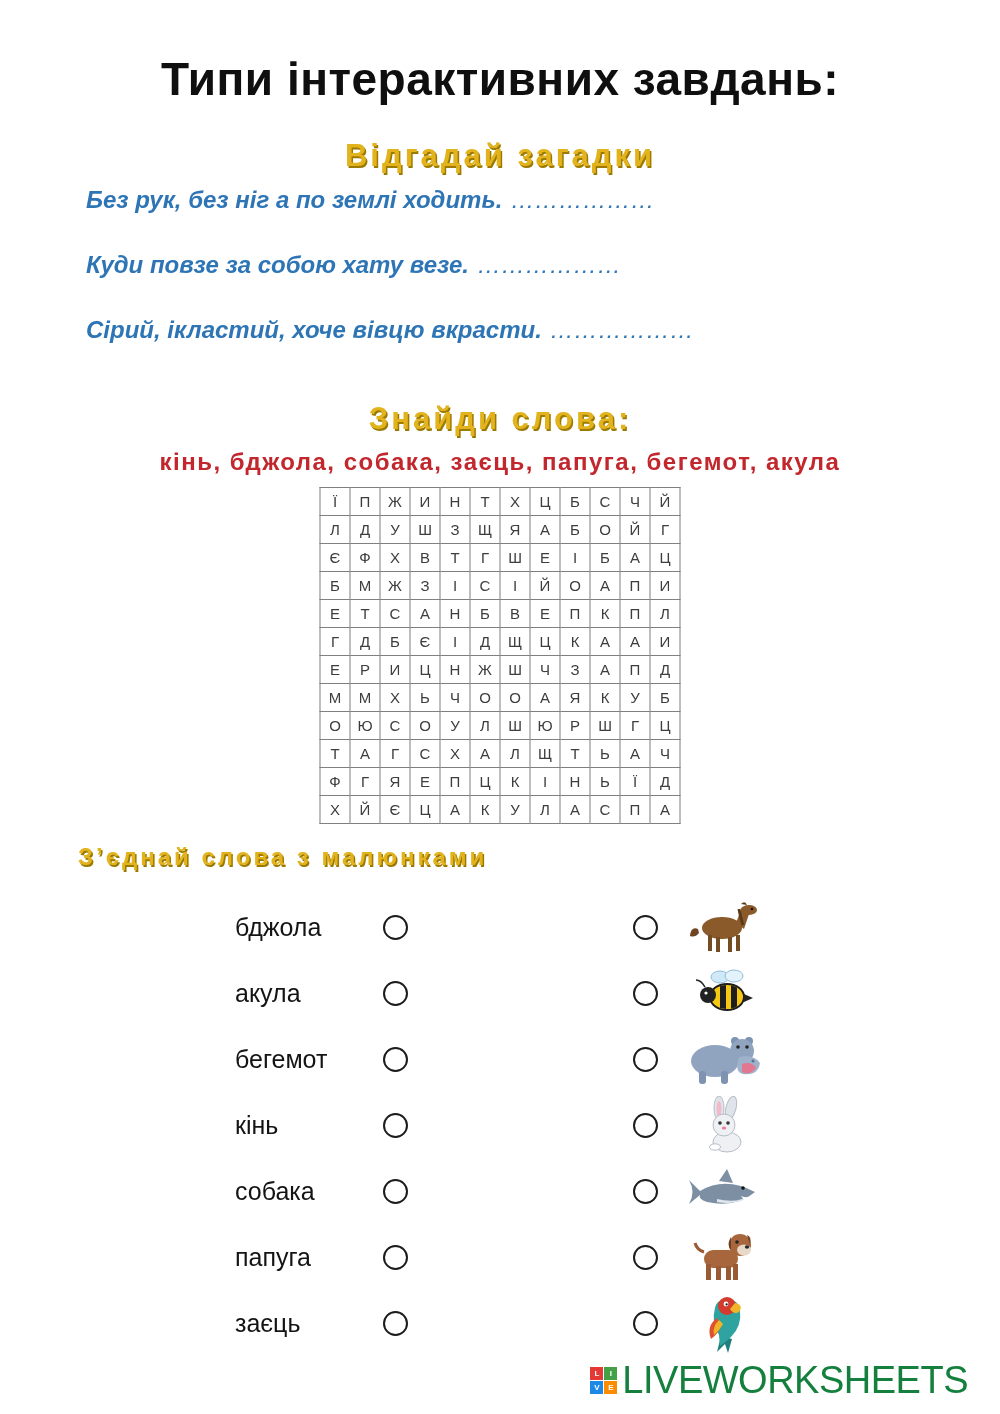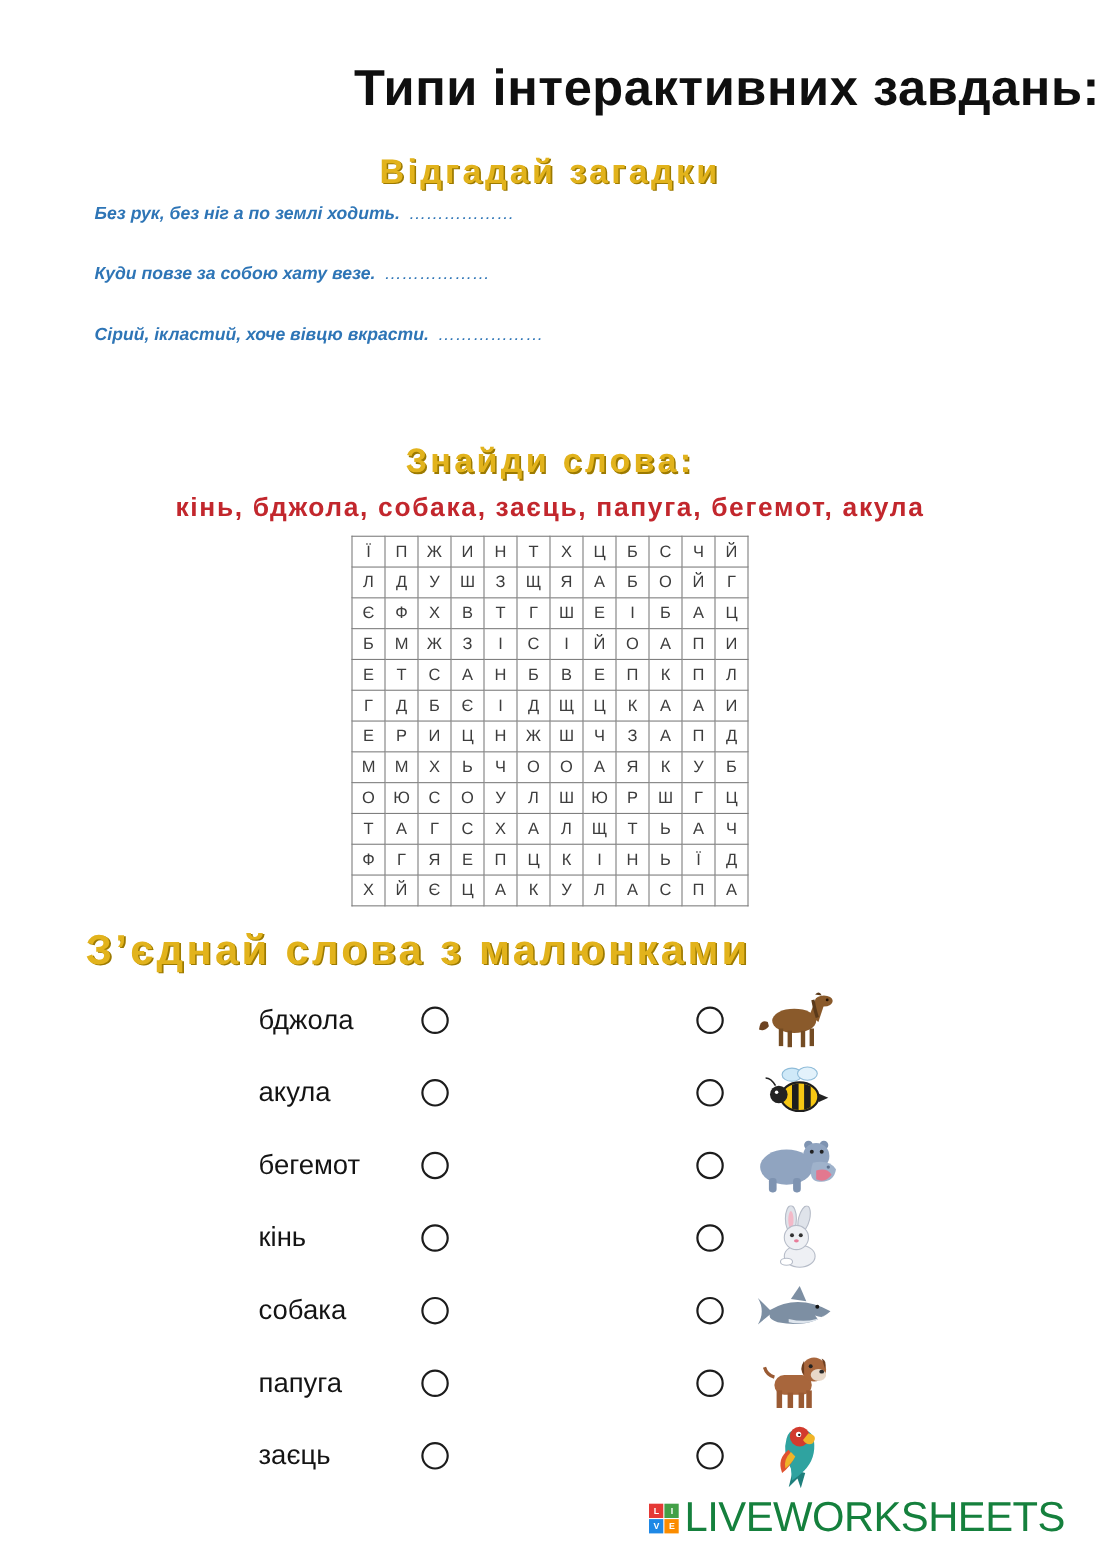--- a/index.html
+++ b/index.html
@@ -3,44 +3,44 @@
 <meta charset="utf-8">
 <style>
   html,body { margin:0; padding:0; background:#ffffff; }
   .page {
     position:relative; width:1000px; height:1414px; margin:0 auto;
     background:#ffffff; font-family:"Liberation Sans", sans-serif;
     overflow:hidden;
   }
   .page-title {
     position:absolute; top:52px; left:0; width:100%;
-    text-align:right; font-size:46px; font-weight:bold; color:#0f0f0f;
+    text-align:center; font-size:46px; font-weight:bold; color:#0f0f0f;
     letter-spacing:0.5px;
   }
   .gold-heading {
     color:#e2b31c; font-weight:bold; letter-spacing:3px;
     text-shadow:1.5px 1.5px 0 #9c7a00;
   }
   .riddles-heading { position:absolute; top:138px; left:0; width:100%; text-align:center; font-size:31px; }
   .riddles { position:absolute; top:186px; left:86px; right:60px; }
-  .riddle { margin:0 0 37px 0; font-style:italic; font-weight:bold; color:#2e75b6; font-size:16px; }
+  .riddle { margin:0 0 37px 0; font-style:italic; font-weight:bold; color:#2e75b6; font-size:24px; }
   .riddle .blank { margin-left:8px; font-weight:normal; color:#2e75b6; cursor:text; }
   .find-heading { position:absolute; top:401px; left:0; width:100%; text-align:center; font-size:31px; }
   .word-bank {
     position:absolute; top:448px; left:0; width:100%; text-align:center;
     color:#c2272d; font-size:24px; font-weight:bold; letter-spacing:1.5px;
   }
   .grid-wrap { position:absolute; top:487px; left:50%; transform:translateX(-50%); }
   table.ws-grid { border-collapse:collapse; }
   table.ws-grid td {
     width:29px; height:27px; padding:0; border:1px solid #7f7f7f;
     text-align:center; vertical-align:middle;
     font-size:15px; color:#3d3d3d; cursor:pointer; background:#fff;
   }
-  .match-heading { position:absolute; top:843px; left:78px; font-size:38px; }
+  .match-heading { position:absolute; top:843px; left:78px; font-size:24px; }
   .match-list { position:absolute; top:894px; left:235px; width:560px; }
   .match-row { display:grid; grid-template-columns:140px 40px 210px 40px 120px; align-items:center; height:66px; }
   .match-word { grid-column:1; font-size:25px; color:#141414; }
   .circle {
     width:21px; height:21px; border:2px solid #1c1c1c; border-radius:50%;
     background:#fff; justify-self:center; cursor:pointer;
   }
   .cl { grid-column:2; }
   .cr { grid-column:4; }
   .animal { grid-column:5; justify-self:center; line-height:0; }

